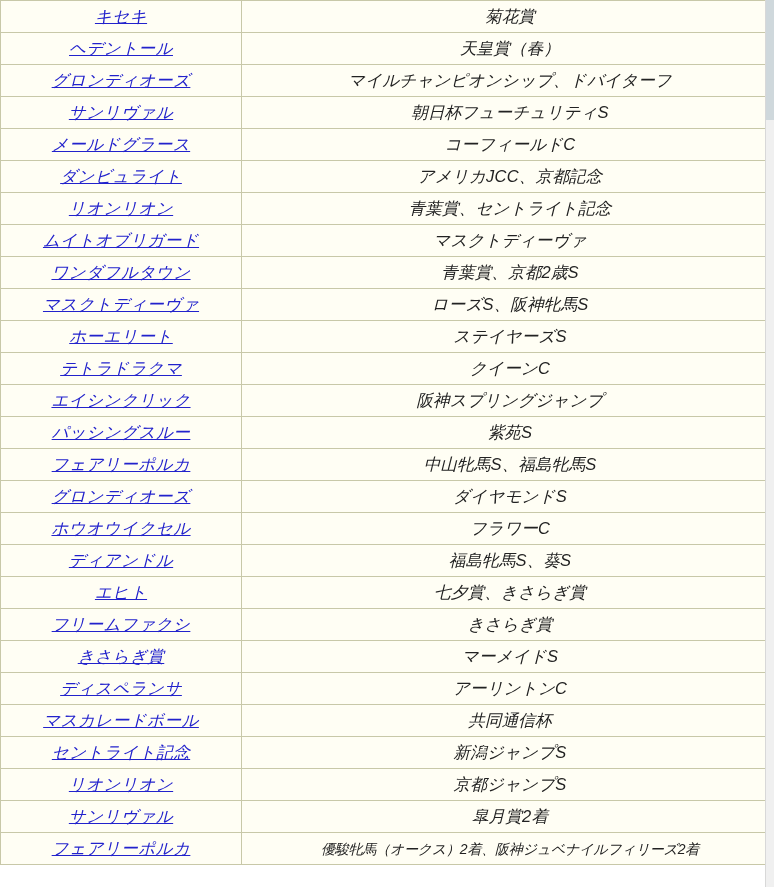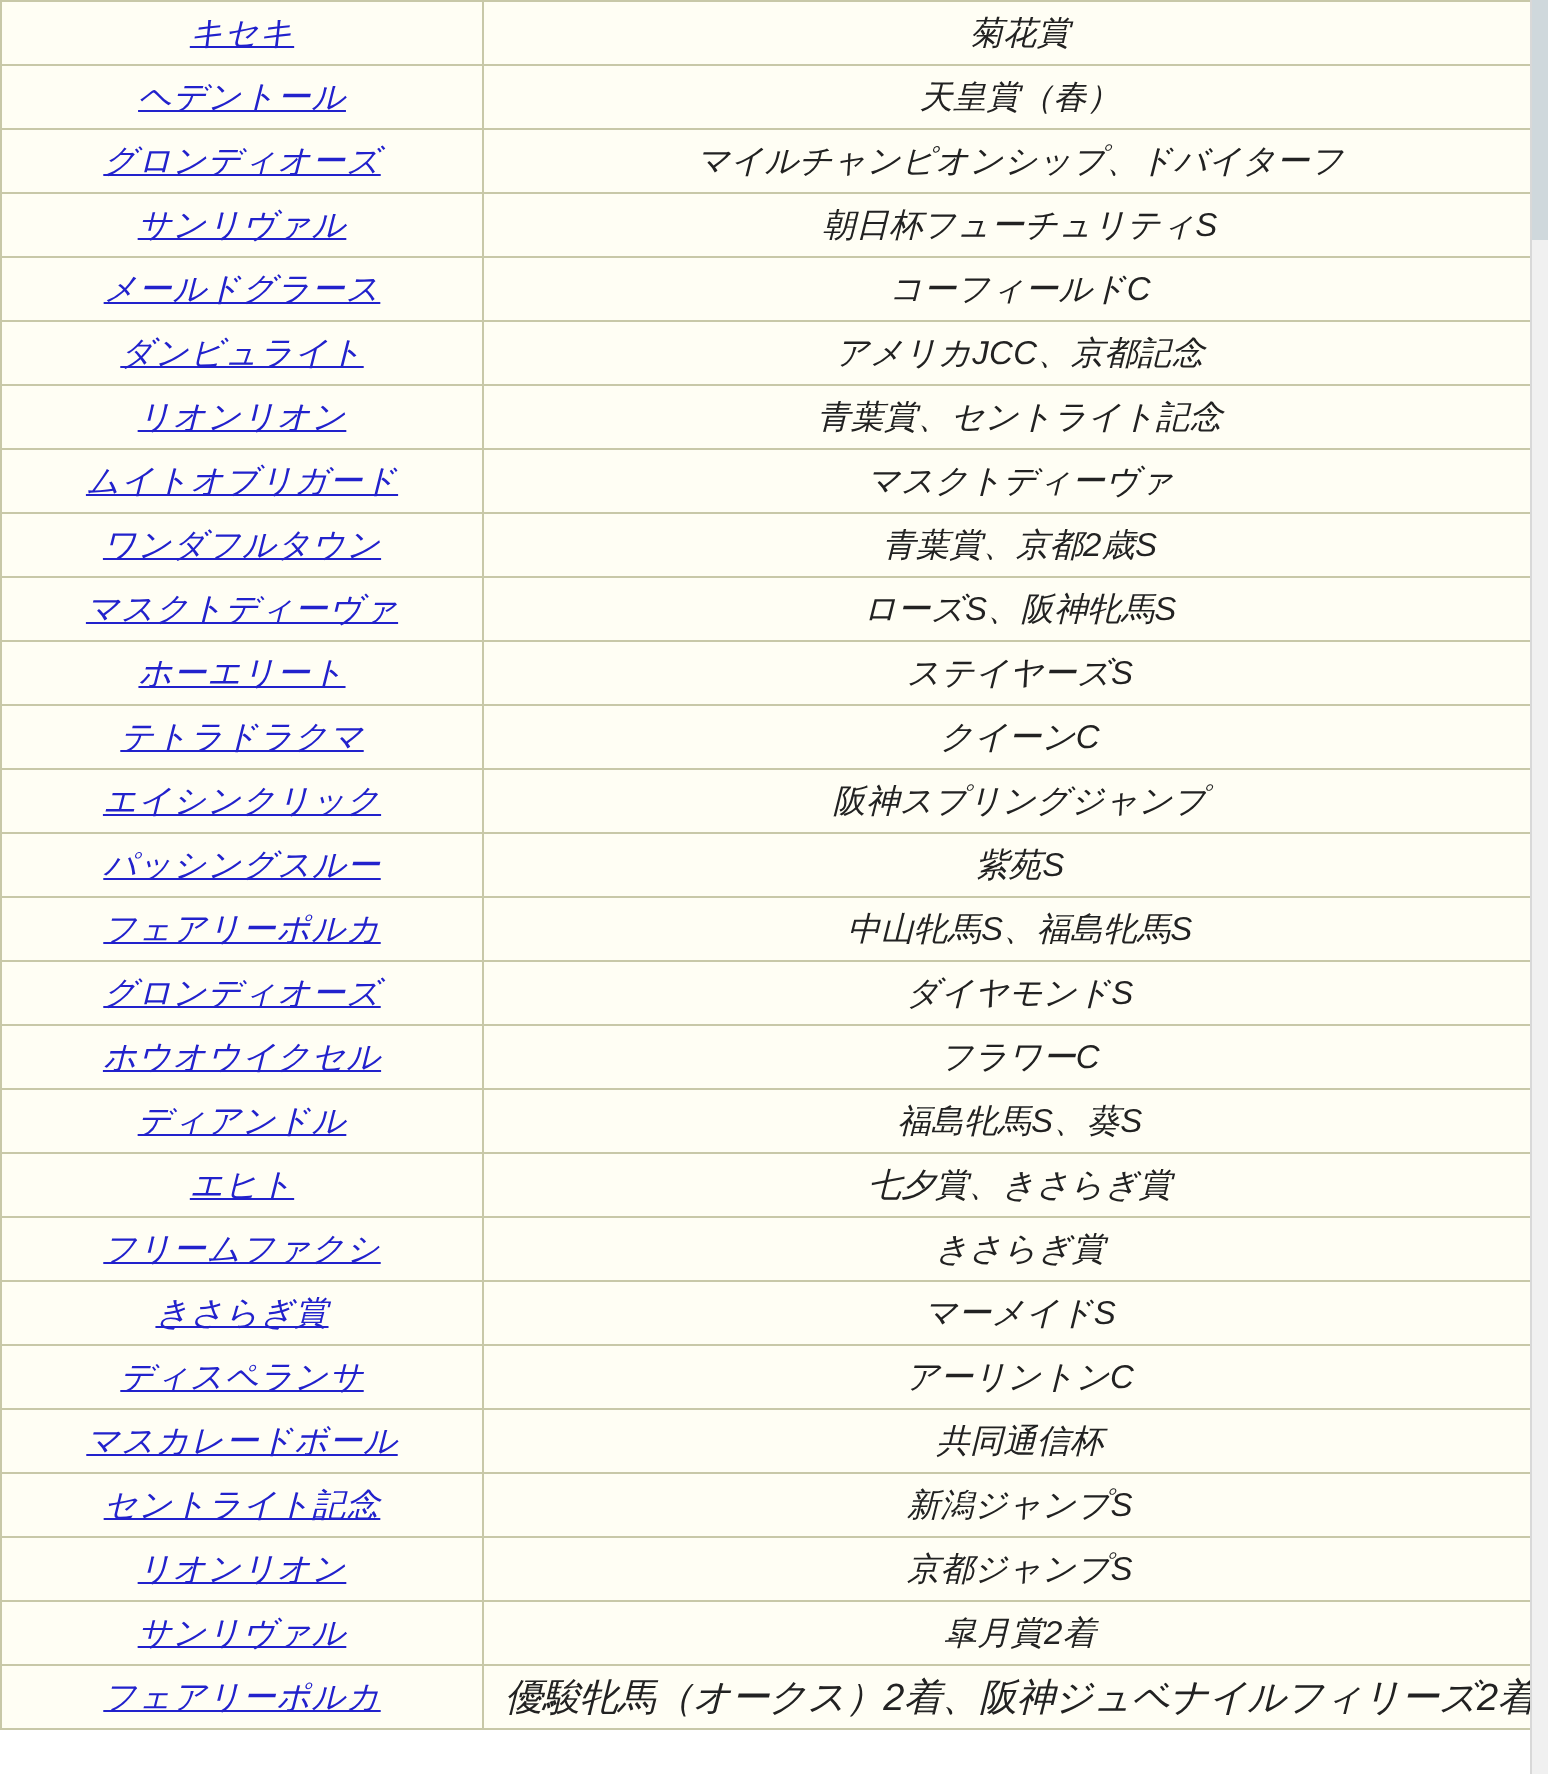--- a/index.html
+++ b/index.html
@@ -56,21 +56,21 @@
   a.horse-link {
     color: #2222cc;
     text-decoration: underline;
     font-size: 16.5px;
     letter-spacing: 0.5px;
   }
   .races-text {
     letter-spacing: 0.2px;
   }
   .races-text.small {
-    font-size: 19px;
+    font-size: 14px;
     letter-spacing: -0.2px;
   }
   
   .scroll-strip {
     position: absolute;
     right: 0;
     top: 0;
     width: 8px;
     height: 887px;
     background: #f0f0f0;

